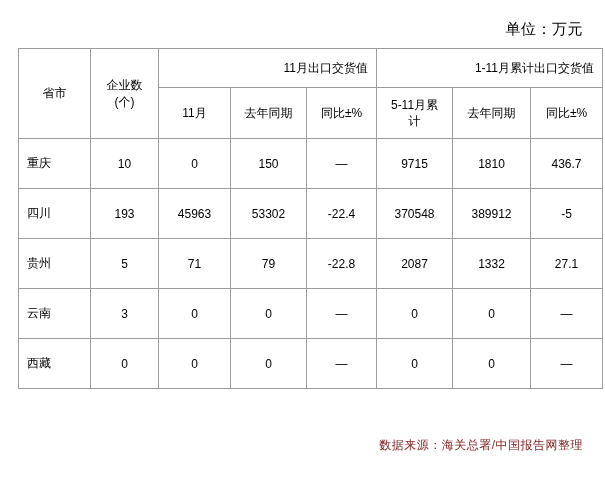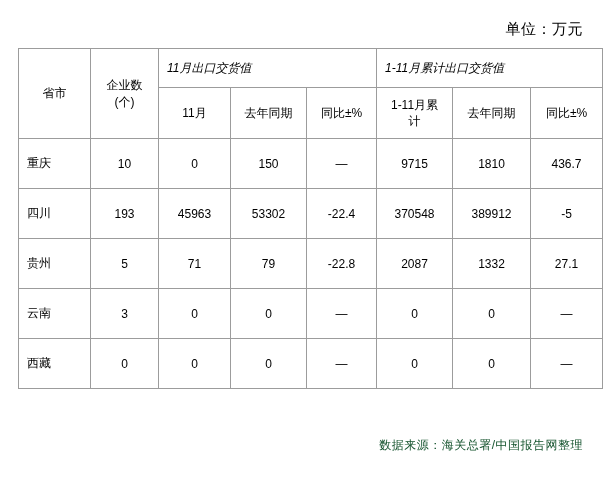--- a/index.html
+++ b/index.html
@@ -22,21 +22,21 @@
     right: 22px;
     font-size: 15px;
     color: #000;
     letter-spacing: 0.5px;
   }
   .source-line {
     position: absolute;
     bottom: 28px;
     right: 22px;
     font-size: 12px;
-    color: #14532d;
+    color: #7f1d1d;
     letter-spacing: 0.5px;
   }
   table.data-table {
     position: absolute;
     top: 48px;
     left: 18px;
     width: 568px;
     border-collapse: collapse;
     table-layout: fixed;
   }
@@ -52,22 +52,21 @@
   td.num {
     text-align: center;
     padding-right: 10px;
   }
   td.prov {
     text-align: left;
     padding-left: 14px;
   }
   .grp-head {
     height: 38px;
-    text-align: left;
-    font-style: italic;
+    text-align: right;
   }
   .sub-head {
     height: 50px;
     text-align: center;
     line-height: 1.35;
   }
   .corner-cell {
     text-align: center;
     line-height: 1.35;
   }
@@ -104,21 +103,21 @@
     <tr>
       <th class="corner-cell" rowspan="2">省市</th>
       <th class="corner-cell" rowspan="2">企业数(个)</th>
       <th class="grp-head" colspan="3">11月出口交货值</th>
       <th class="grp-head" colspan="3">1-11月累计出口交货值</th>
     </tr>
     <tr>
       <th class="sub-head">11月</th>
       <th class="sub-head">去年同期</th>
       <th class="sub-head">同比±%</th>
-      <th class="sub-head">1-11月累计</th>
+      <th class="sub-head">5-11月累计</th>
       <th class="sub-head">去年同期</th>
       <th class="sub-head">同比±%</th>
     </tr>
   </thead>
   <tbody>
     <tr>
       <td class="prov">重庆</td>
       <td class="num">10</td>
       <td class="num">0</td>
       <td class="num">150</td>

